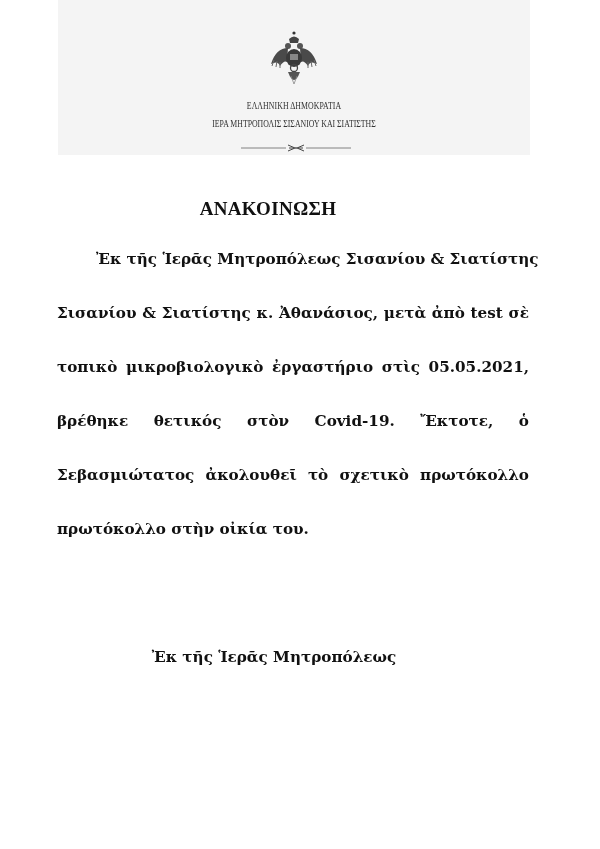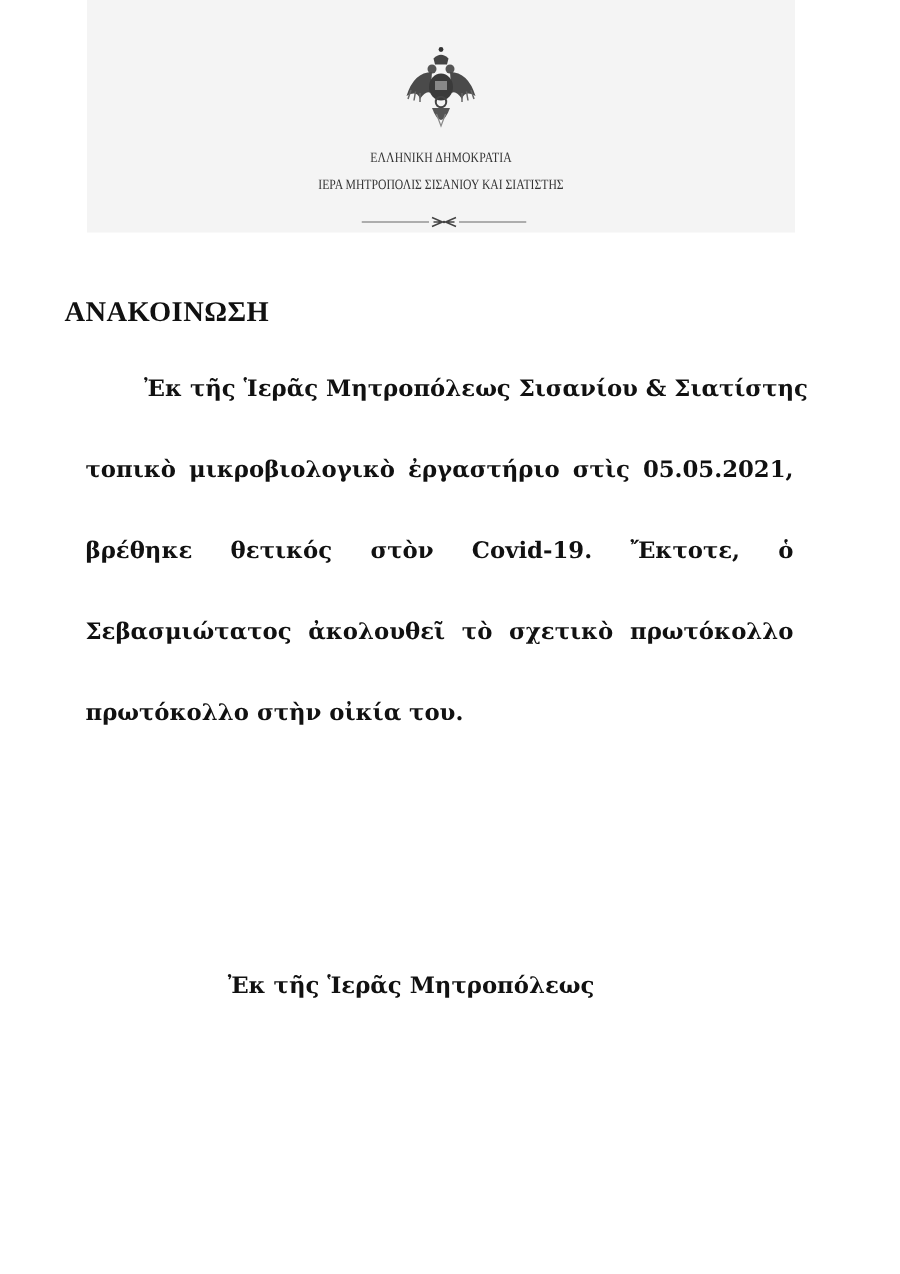--- a/index.html
+++ b/index.html
@@ -58,25 +58,25 @@
       left: 183px;
       top: 143px;
       width: 110px;
       height: 10px;
     }
     .title {
       position: absolute;
       left: 0;
       width: 536px;
       top: 198px;
+      text-align: center;
       font-family: "Liberation Serif", serif;
       font-size: 19px;
       font-weight: bold;
       letter-spacing: 0.3px;
-      padding-left: 43px;
     }
     .body-text {
       position: absolute;
       left: 57px;
       top: 232px;
       width: 472px;
       font-family: "DejaVu Serif", serif;
       font-weight: bold;
       font-size: 15.2px;
       line-height: 54px;
@@ -136,19 +136,20 @@
     <path d="M47 2 L54 5 L47 8 M48 5 L53 5" stroke="#444" stroke-width="1" fill="none"></path>
     <path d="M63 2 L56 5 L63 8 M62 5 L57 5" stroke="#444" stroke-width="1" fill="none"></path>
     <circle cx="55" cy="5" r="0.9" fill="#444"></circle>
   </svg>
 </div>
 
 <div class="title">ΑΝΑΚΟΙΝΩΣΗ</div>
 
 <div class="body-text">
   <div class="body-line" style="white-space: normal;"><span style="white-space: nowrap; word-spacing: 0px; margin-left: 39px;">Ἐκ τῆς Ἱερᾶς Μητροπόλεως Σισανίου &amp; Σιατίστης</span></div>
+  <div class="body-line" style="white-space: normal;"><span style="white-space: nowrap; word-spacing: 0px;">Σισανίου &amp; Σιατίστης κ. Ἀθανάσιος, μετὰ ἀπὸ test σὲ</span></div>
   <div class="body-line" style="white-space: normal;"><span style="white-space: nowrap; word-spacing: 0px;">τοπικὸ μικροβιολογικὸ ἐργαστήριο στὶς 05.05.2021,</span></div>
   <div class="body-line" style="white-space: normal;"><span style="white-space: nowrap; word-spacing: 0px;">βρέθηκε θετικός στὸν Covid-19. Ἔκτοτε, ὁ</span></div>
   <div class="body-line" style="white-space: normal;"><span style="white-space: nowrap; word-spacing: 0px;">Σεβασμιώτατος ἀκολουθεῖ τὸ σχετικὸ πρωτόκολλο</span></div>
   <div class="body-line last" style="white-space: normal;"><span style="white-space: nowrap;">πρωτόκολλο στὴν οἰκία του.</span></div>
 </div>
 
 <div class="signature">Ἐκ τῆς Ἱερᾶς Μητροπόλεως</div>
 
 </body></html>

